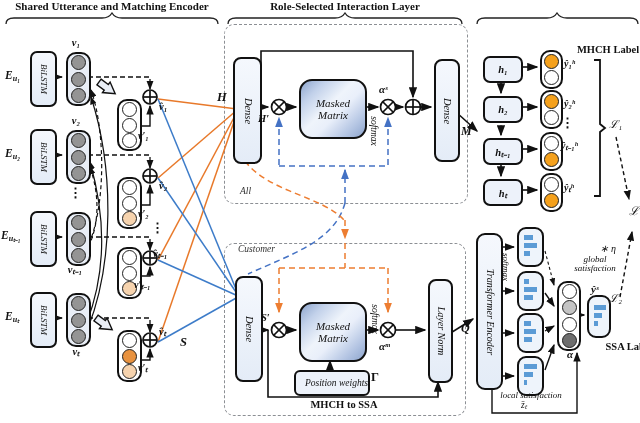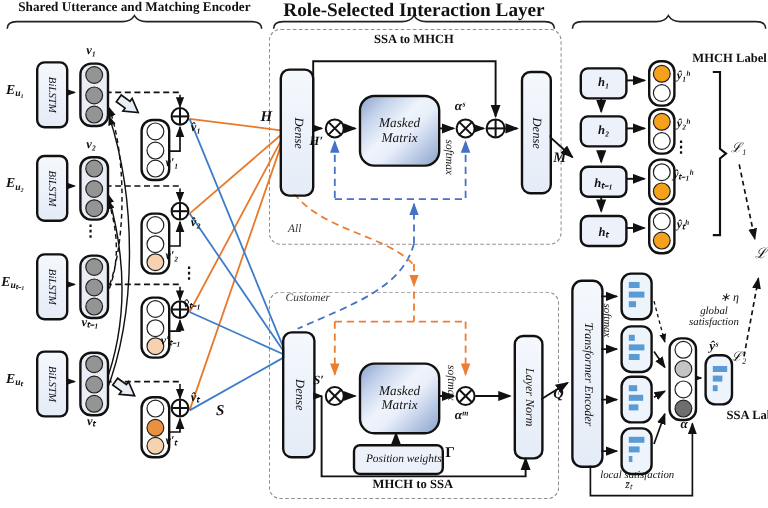--- a/index.html
+++ b/index.html
@@ -202,21 +202,21 @@
         </g>
       <g>
           <circle cx="388" cy="330" r="7.5"></circle>
           <line x1="383" y1="325" x2="393" y2="335"></line>
           <line x1="393" y1="325" x2="383" y2="335"></line>
         </g>
     </g>
   </svg>
 
   <div class="lbl b ctr" style="left:0px;top:1px;width:224px;font-size:11px;">Shared Utterance and Matching Encoder</div>
-  <div class="lbl b ctr" style="left:226px;top:1px;width:238px;font-size:16px;">Role-Selected Interaction Layer</div>
+  <div class="lbl b ctr" style="left:226px;top:1px;width:238px;font-size:11px;">Role-Selected Interaction Layer</div>
 
   <div class="lbl bi" style="left:5px;top:69px;font-size:11.5px;"><span>E</span><span class="sub">u₁</span></div>
   <div class="lbl bi" style="left:5px;top:147px;font-size:11.5px;"><span>E</span><span class="sub">u₂</span></div>
   <div class="lbl bi" style="left:1px;top:229px;font-size:11.5px;"><span>E</span><span class="sub">uₜ₋₁</span></div>
   <div class="lbl bi" style="left:5px;top:310px;font-size:11.5px;"><span>E</span><span class="sub">uₜ</span></div>
 
   <div class="box" style="left:30px;top:51px;width:23px;height:52px;border-radius:7px;">
     <span class="rot-in" style="font-size:9px;">BiLSTM</span>
     </div>
   <div class="box" style="left:30px;top:129px;width:23px;height:52px;border-radius:7px;">
@@ -284,21 +284,20 @@
   <div class="lbl bi" style="left:138px;top:363px;font-size:10px;">v′ₜ</div>
 
   <div class="lbl bi" style="left:159px;top:101px;font-size:10.5px;">v̂₁</div>
   <div class="lbl bi" style="left:159px;top:180px;font-size:10.5px;">v̂₂</div>
   <div class="lbl bi" style="left:153px;top:248px;font-size:10.5px;">v̂ₜ₋₁</div>
   <div class="lbl bi" style="left:159px;top:326px;font-size:10.5px;">v̂ₜ</div>
 
   <div class="lbl bi" style="left:217px;top:91px;font-size:12.5px;">H</div>
   <div class="lbl bi" style="left:180px;top:336px;font-size:12.5px;">S</div>
 
-  <div class="lbl b ctr" style="left:224px;top:28px;width:242px;font-size:10.5px;">SSA to MHCH</div>
 
   <div class="box" style="left:233px;top:57px;width:25px;height:103px;">
     <span class="rot-in" style="font-size:10.5px;">Dense</span>
     </div>
   <div class="lbl bi" style="left:258px;top:113px;font-size:10.5px;">H′</div>
 
   <div class="mm" style="left:299px;top:79px;width:64px;height:56px;">
     <span class="it" style="font-size:11px;">Masked</span>
     <span class="it" style="font-size:11px;">Matrix</span>
     </div>

